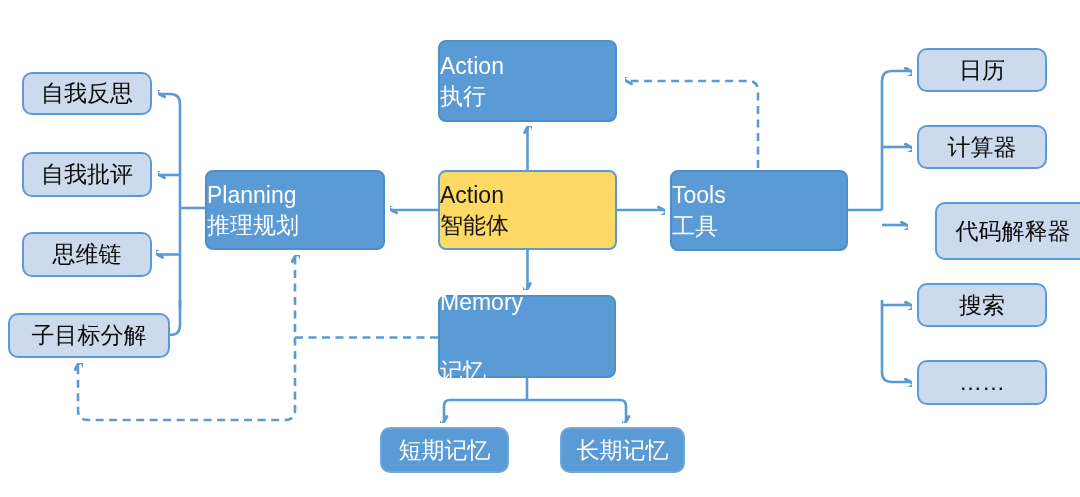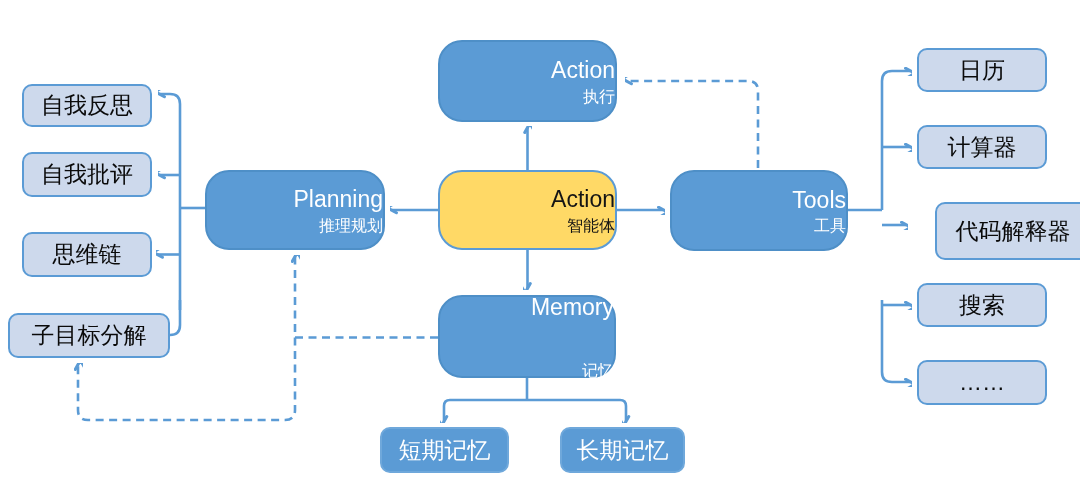--- a/index.html
+++ b/index.html
@@ -6,28 +6,28 @@
   .canvas{
     position:relative;
     width:1080px;height:497px;
     background:#ffffff;
     font-family:"Liberation Sans","DejaVu Sans",sans-serif;
     overflow:hidden;
   }
   svg.wires{position:absolute;left:0;top:0;width:1080px;height:497px;}
   .node{
     position:absolute;
-    display:flex;flex-direction:column;align-items:flex-end;justify-content:center;
-    border-radius:24px;text-align:center;line-height:1.32;
+    display:flex;flex-direction:column;align-items:flex-start;justify-content:center;
+    border-radius:8px;text-align:center;line-height:1.32;
     box-sizing:border-box;
   }
   .node.dark{background:#5B9BD5;border:2px solid #4E8FC7;color:#ffffff;}
   .node.yellow{background:#FFD966;border:2px solid #5B9BD5;color:#141414;font-weight:500;}
   .node .en{font-size:23px;}
-  .node .zh{font-size:16px;}
+  .node .zh{font-size:23px;}
   .leaf{
     position:absolute;
     display:flex;align-items:center;justify-content:center;
     border-radius:10px;font-size:23px;line-height:1;
     box-sizing:border-box;text-align:center;
   }
   .leaf.light{background:#CDD9EC;border:2px solid #5B9BD5;color:#0a0a0a;}
   .leaf.darksm{background:#5B9BD5;border:2px solid #6FA8DB;color:#ffffff;}
 </style>
 </head>
@@ -93,21 +93,21 @@
   <div class="node dark" style="left:670px;top:170px;width:178px;height:81px;">
     <span class="en">Tools</span>
     <span class="zh">工具</span>
   </div>
 
   <div class="node dark" style="left:438px;top:295px;width:178px;height:83px;gap:38px;">
     <span class="en">Memory</span>
     <span class="zh">记忆</span>
   </div>
 
-  <div class="leaf light" style="left:22px;top:84px;width:130px;height:43px;">
+  <div class="leaf light" style="left:22px;top:72px;width:130px;height:43px;">
     <span>自我反思</span>
   </div>
   <div class="leaf light" style="left:22px;top:152px;width:130px;height:45px;justify-content:center;">
     <span>自我批评</span>
   </div>
   <div class="leaf light" style="left:22px;top:232px;width:130px;height:45px;">
     <span>思维链</span>
   </div>
   <div class="leaf light" style="left:8px;top:313px;width:162px;height:45px;">
     <span>子目标分解</span>

